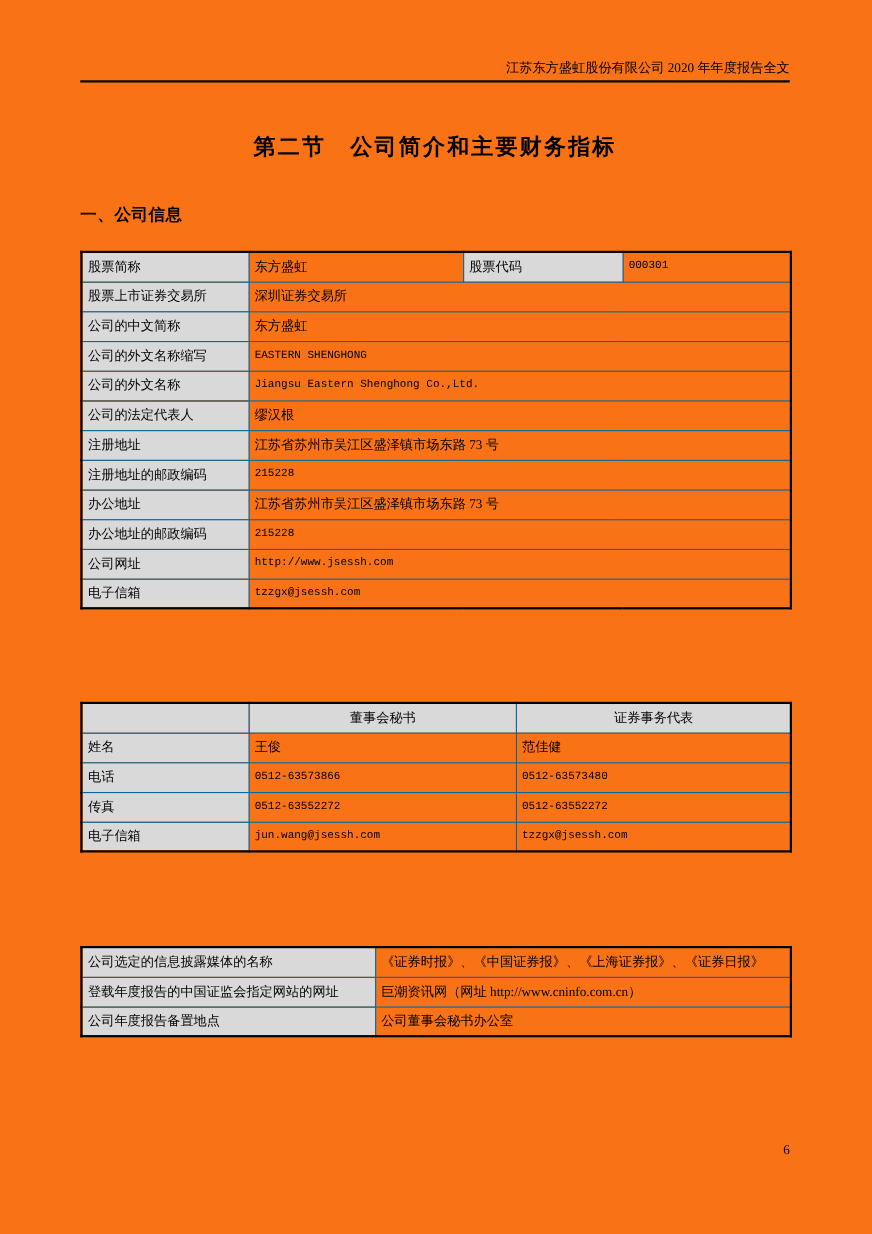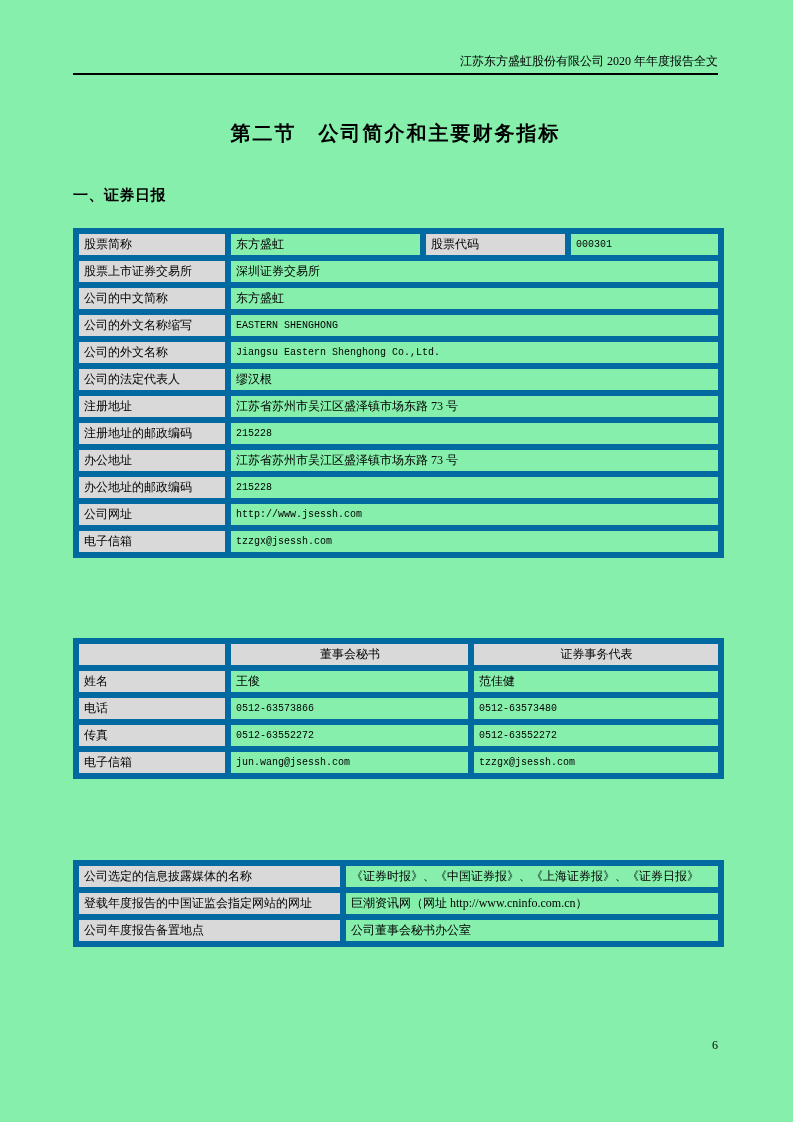--- a/index.html
+++ b/index.html
@@ -1,19 +1,19 @@
 <!DOCTYPE html>
 <html><head>
 <meta charset="utf-8">
 <style>
   * { margin:0; padding:0; box-sizing:border-box; }
   html,body { background:#888; }
   .page {
     position:relative; width:793px; height:1122px; margin:0 auto;
-    background:#86efac; font-family:"Liberation Serif","DejaVu Serif",serif;
+    background:#f97316; font-family:"Liberation Serif","DejaVu Serif",serif;
     color:#000; overflow:hidden;
   }
   .abs { position:absolute; left:73px; width:645px; }
   .page-header {
     top:53px; text-align:right; font-size:12px; line-height:16px;
     padding-bottom:4px; border-bottom:2px solid #000;
   }
   .doc-title {
     top:120px; text-align:center; font-size:20px; font-weight:bold;
     letter-spacing:2px;
@@ -21,40 +21,40 @@
   .sec-heading { font-size:15px; font-weight:bold; letter-spacing:0.5px; }
   .h1 { top:186px; }
   .h2 { top:596px; }
   .h3 { top:823px; }
   table { border-collapse:collapse; table-layout:fixed; width:645px; }
   .tbl { border:2px solid #000; }
   .t1 { top:228px; }
   .t2 { top:638px; }
   .t3 { top:860px; }
   td {
-    border:6px solid #0369a1; height:27px; padding:2px 4px 2px 5px;
+    border:1px solid #0369a1; height:27px; padding:2px 4px 2px 5px;
     font-size:12px; vertical-align:middle; overflow:hidden; white-space:nowrap;
   }
   .lbl { background:#d9d9d9; }
   .ctr { text-align:center; }
   .mono { font-family:"Liberation Mono","DejaVu Sans Mono",monospace; font-size:10px; }
   .page-num { top:1038px; text-align:right; font-size:12px; }
 </style>
 </head>
 <body>
 
 <div class="page">
 
   <div class="abs page-header">
     <span>江苏东方盛虹股份有限公司 2020 年年度报告全文</span>
   </div>
 
   <div class="abs doc-title">第二节　公司简介和主要财务指标</div>
 
-  <div class="abs sec-heading h1">一、证券日报</div>
+  <div class="abs sec-heading h1">一、公司信息</div>
 
   <table class="abs tbl t1">
     <colgroup>
         <col style="width:152px">
         <col style="width:195px">
         <col style="width:145px">
         <col style="width:153px">
       </colgroup>
     <tbody>
         <tr>

